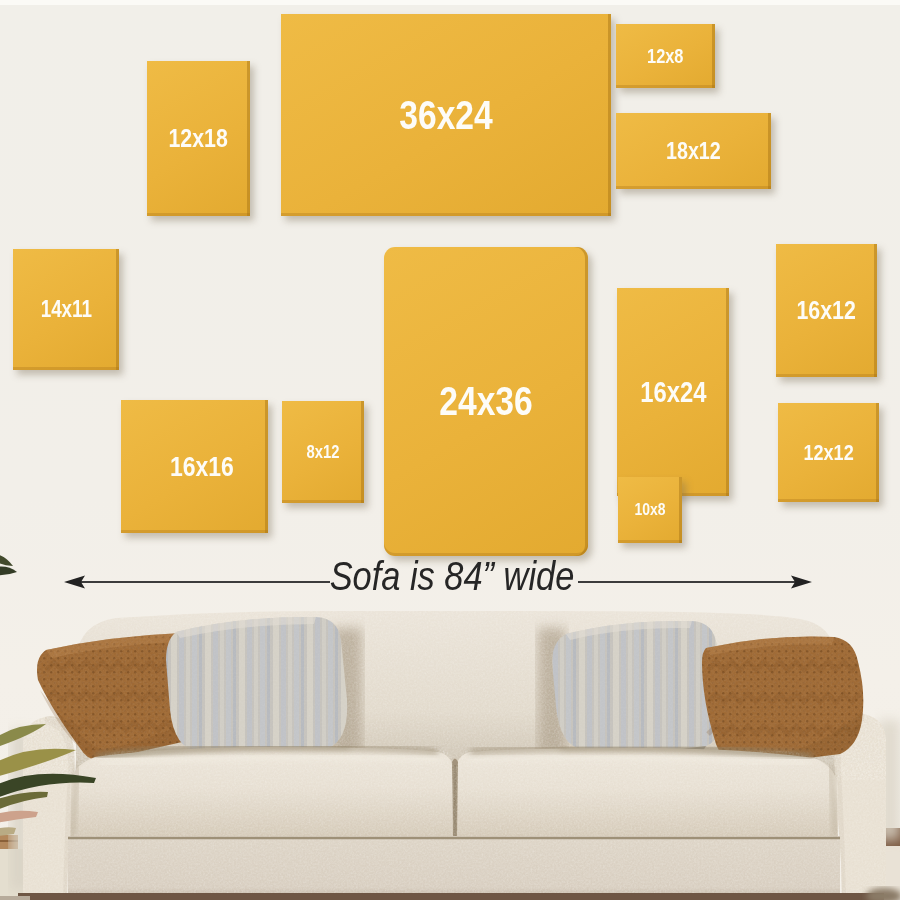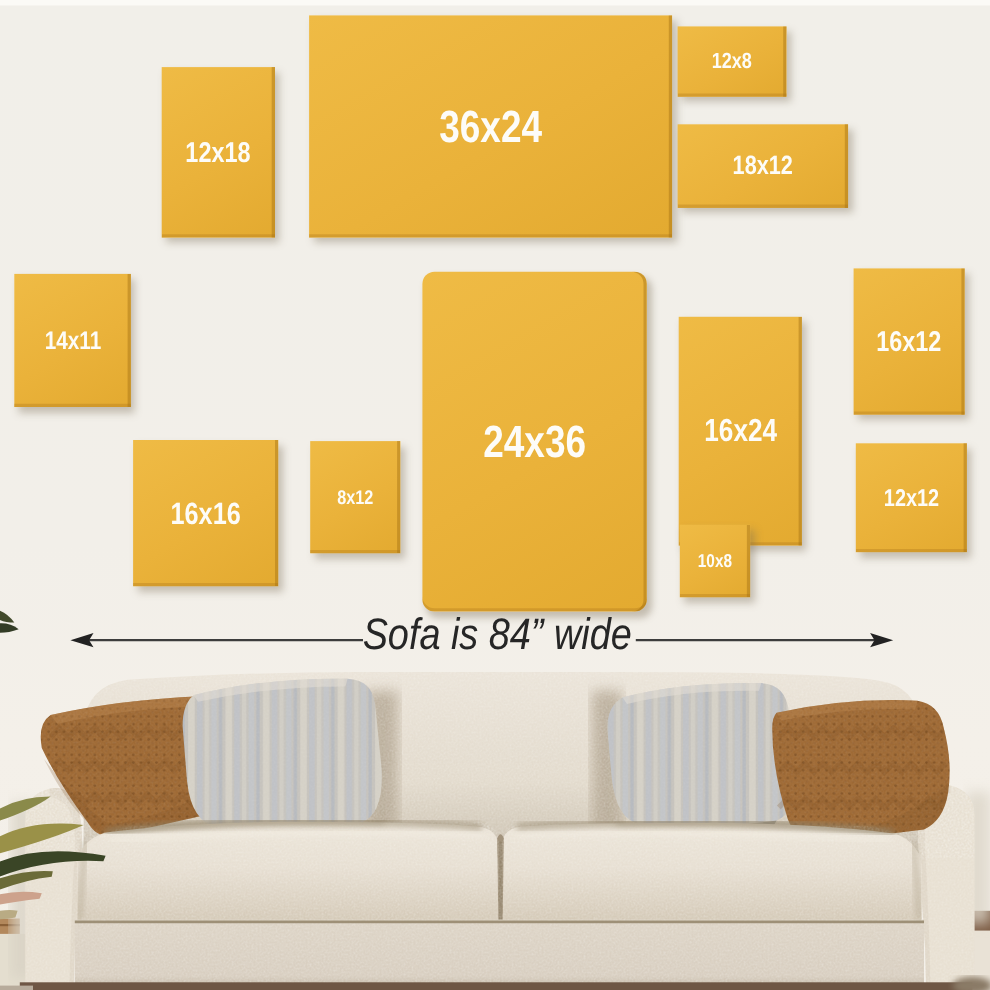--- a/index.html
+++ b/index.html
@@ -42,21 +42,21 @@
   <div class="rect" style="left:384px;top:247px;width:204px;height:309px;font-size:41px;border-radius:11px;">
       <span>24x36</span>
     </div>
   <div class="rect" style="left:617px;top:244px;width:112px;height:208px;font-size:29px;margin-top:44px;">
       <span>16x24</span>
     </div>
   <div class="rect" style="left:776px;top:244px;width:101px;height:133px;font-size:26px;">
       <span>16x12</span>
     </div>
 
-  <div class="rect" style="left:121px;top:400px;width:132px;height:133px;font-size:28px;">
+  <div class="rect" style="left:121px;top:400px;width:132px;height:133px;font-size:28px;padding-left:15px;">
       <span>16x16</span>
     </div>
   <div class="rect" style="left:282px;top:401px;width:82px;height:102px;font-size:18px;">
       <span>8x12</span>
     </div>
   <div class="rect" style="left:618px;top:477px;width:64px;height:66px;font-size:17px;">
       <span>10x8</span>
     </div>
   <div class="rect" style="left:778px;top:403px;width:101px;height:99px;font-size:22px;">
       <span>12x12</span>

